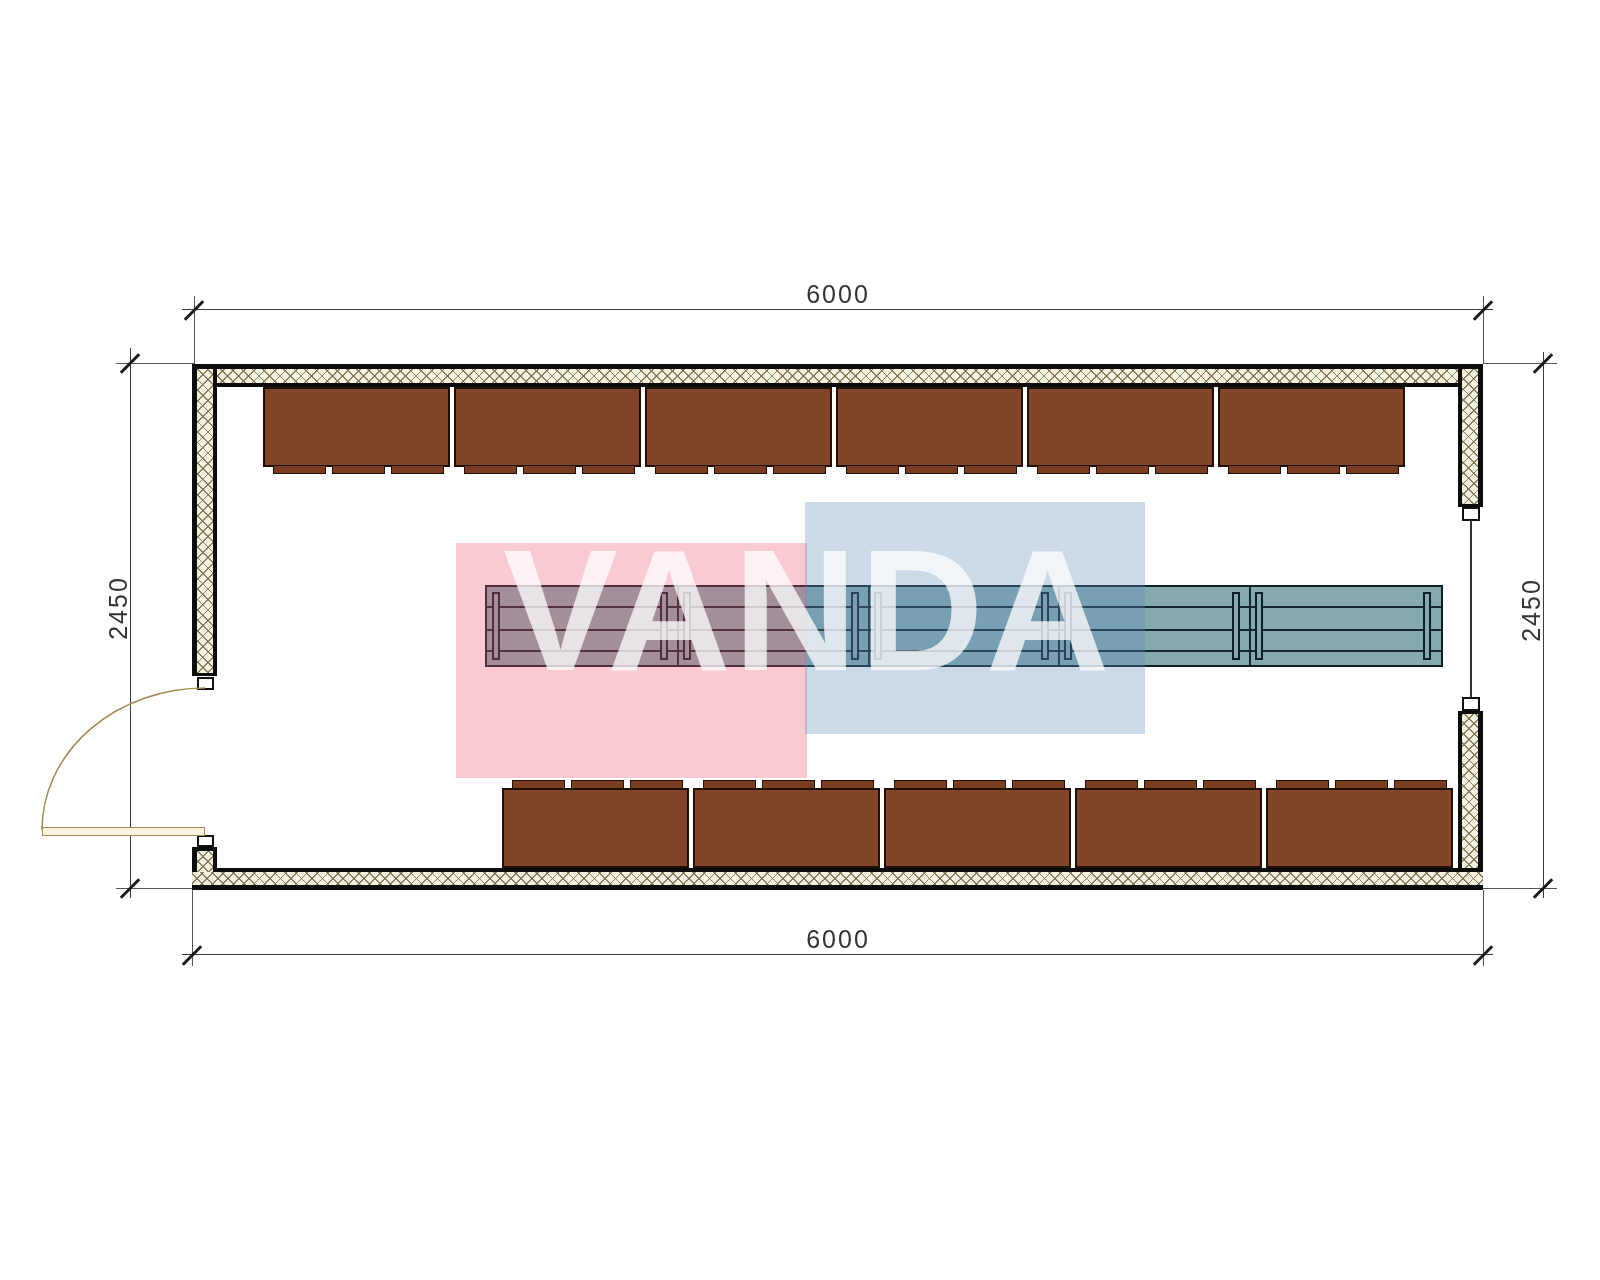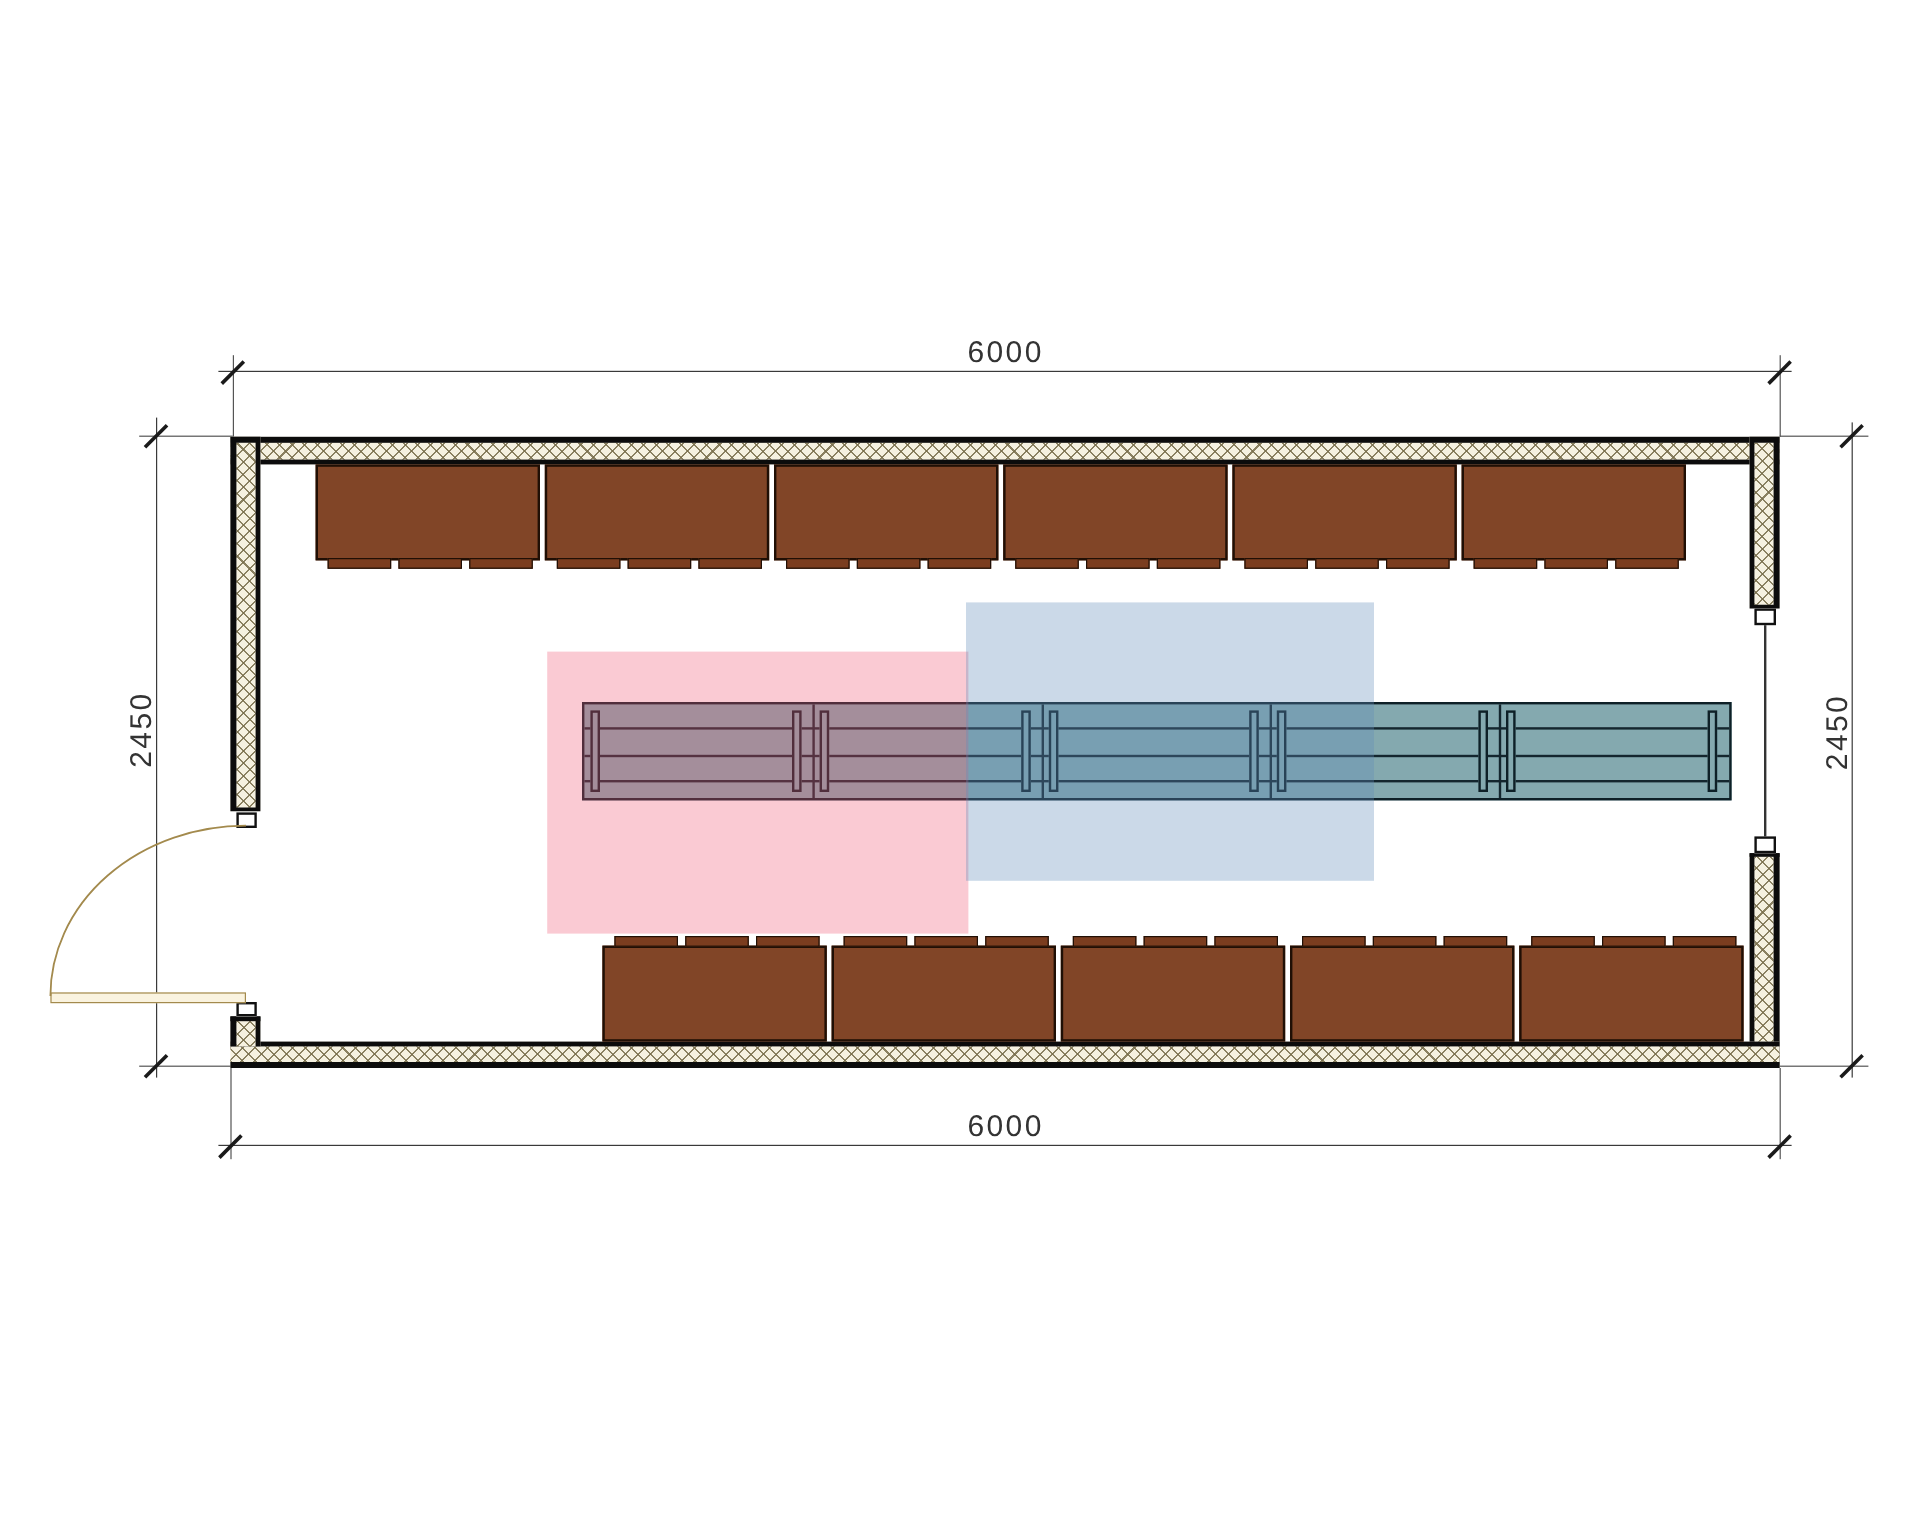--- a/index.html
+++ b/index.html
@@ -170,14 +170,15 @@
       <div class="tbl-leg" style="position: absolute; box-sizing: border-box; left: 386.6px; top: 5px; width: 8px; height: 68px;"></div>
       <div class="tbl-leg" style="position: absolute; box-sizing: border-box; left: 554.4px; top: 5px; width: 8px; height: 68px;"></div>
       <div class="tbl-leg" style="position: absolute; box-sizing: border-box; left: 577.4px; top: 5px; width: 8px; height: 68px;"></div>
       <div class="tbl-leg" style="position: absolute; box-sizing: border-box; left: 745.2px; top: 5px; width: 8px; height: 68px;"></div>
       <div class="tbl-leg" style="position: absolute; box-sizing: border-box; left: 768.2px; top: 5px; width: 8px; height: 68px;"></div>
       <div class="tbl-leg" style="position: absolute; box-sizing: border-box; left: 936px; top: 5px; width: 8px; height: 68px;"></div>
     </div>
 
   <div class="abs" style="left:456px;top:543px;width:351px;height:235px;background:rgba(238,78,108,0.30);z-index:50;"></div>
   <div class="abs" style="left:805px;top:502px;width:340px;height:232px;background:rgba(97,139,185,0.33);z-index:51;"></div>
+  <div class="abs wm-text" style="left:503px;top:524px;z-index:52;">VANDA</div>
 
 </div>
 
 </body></html>

